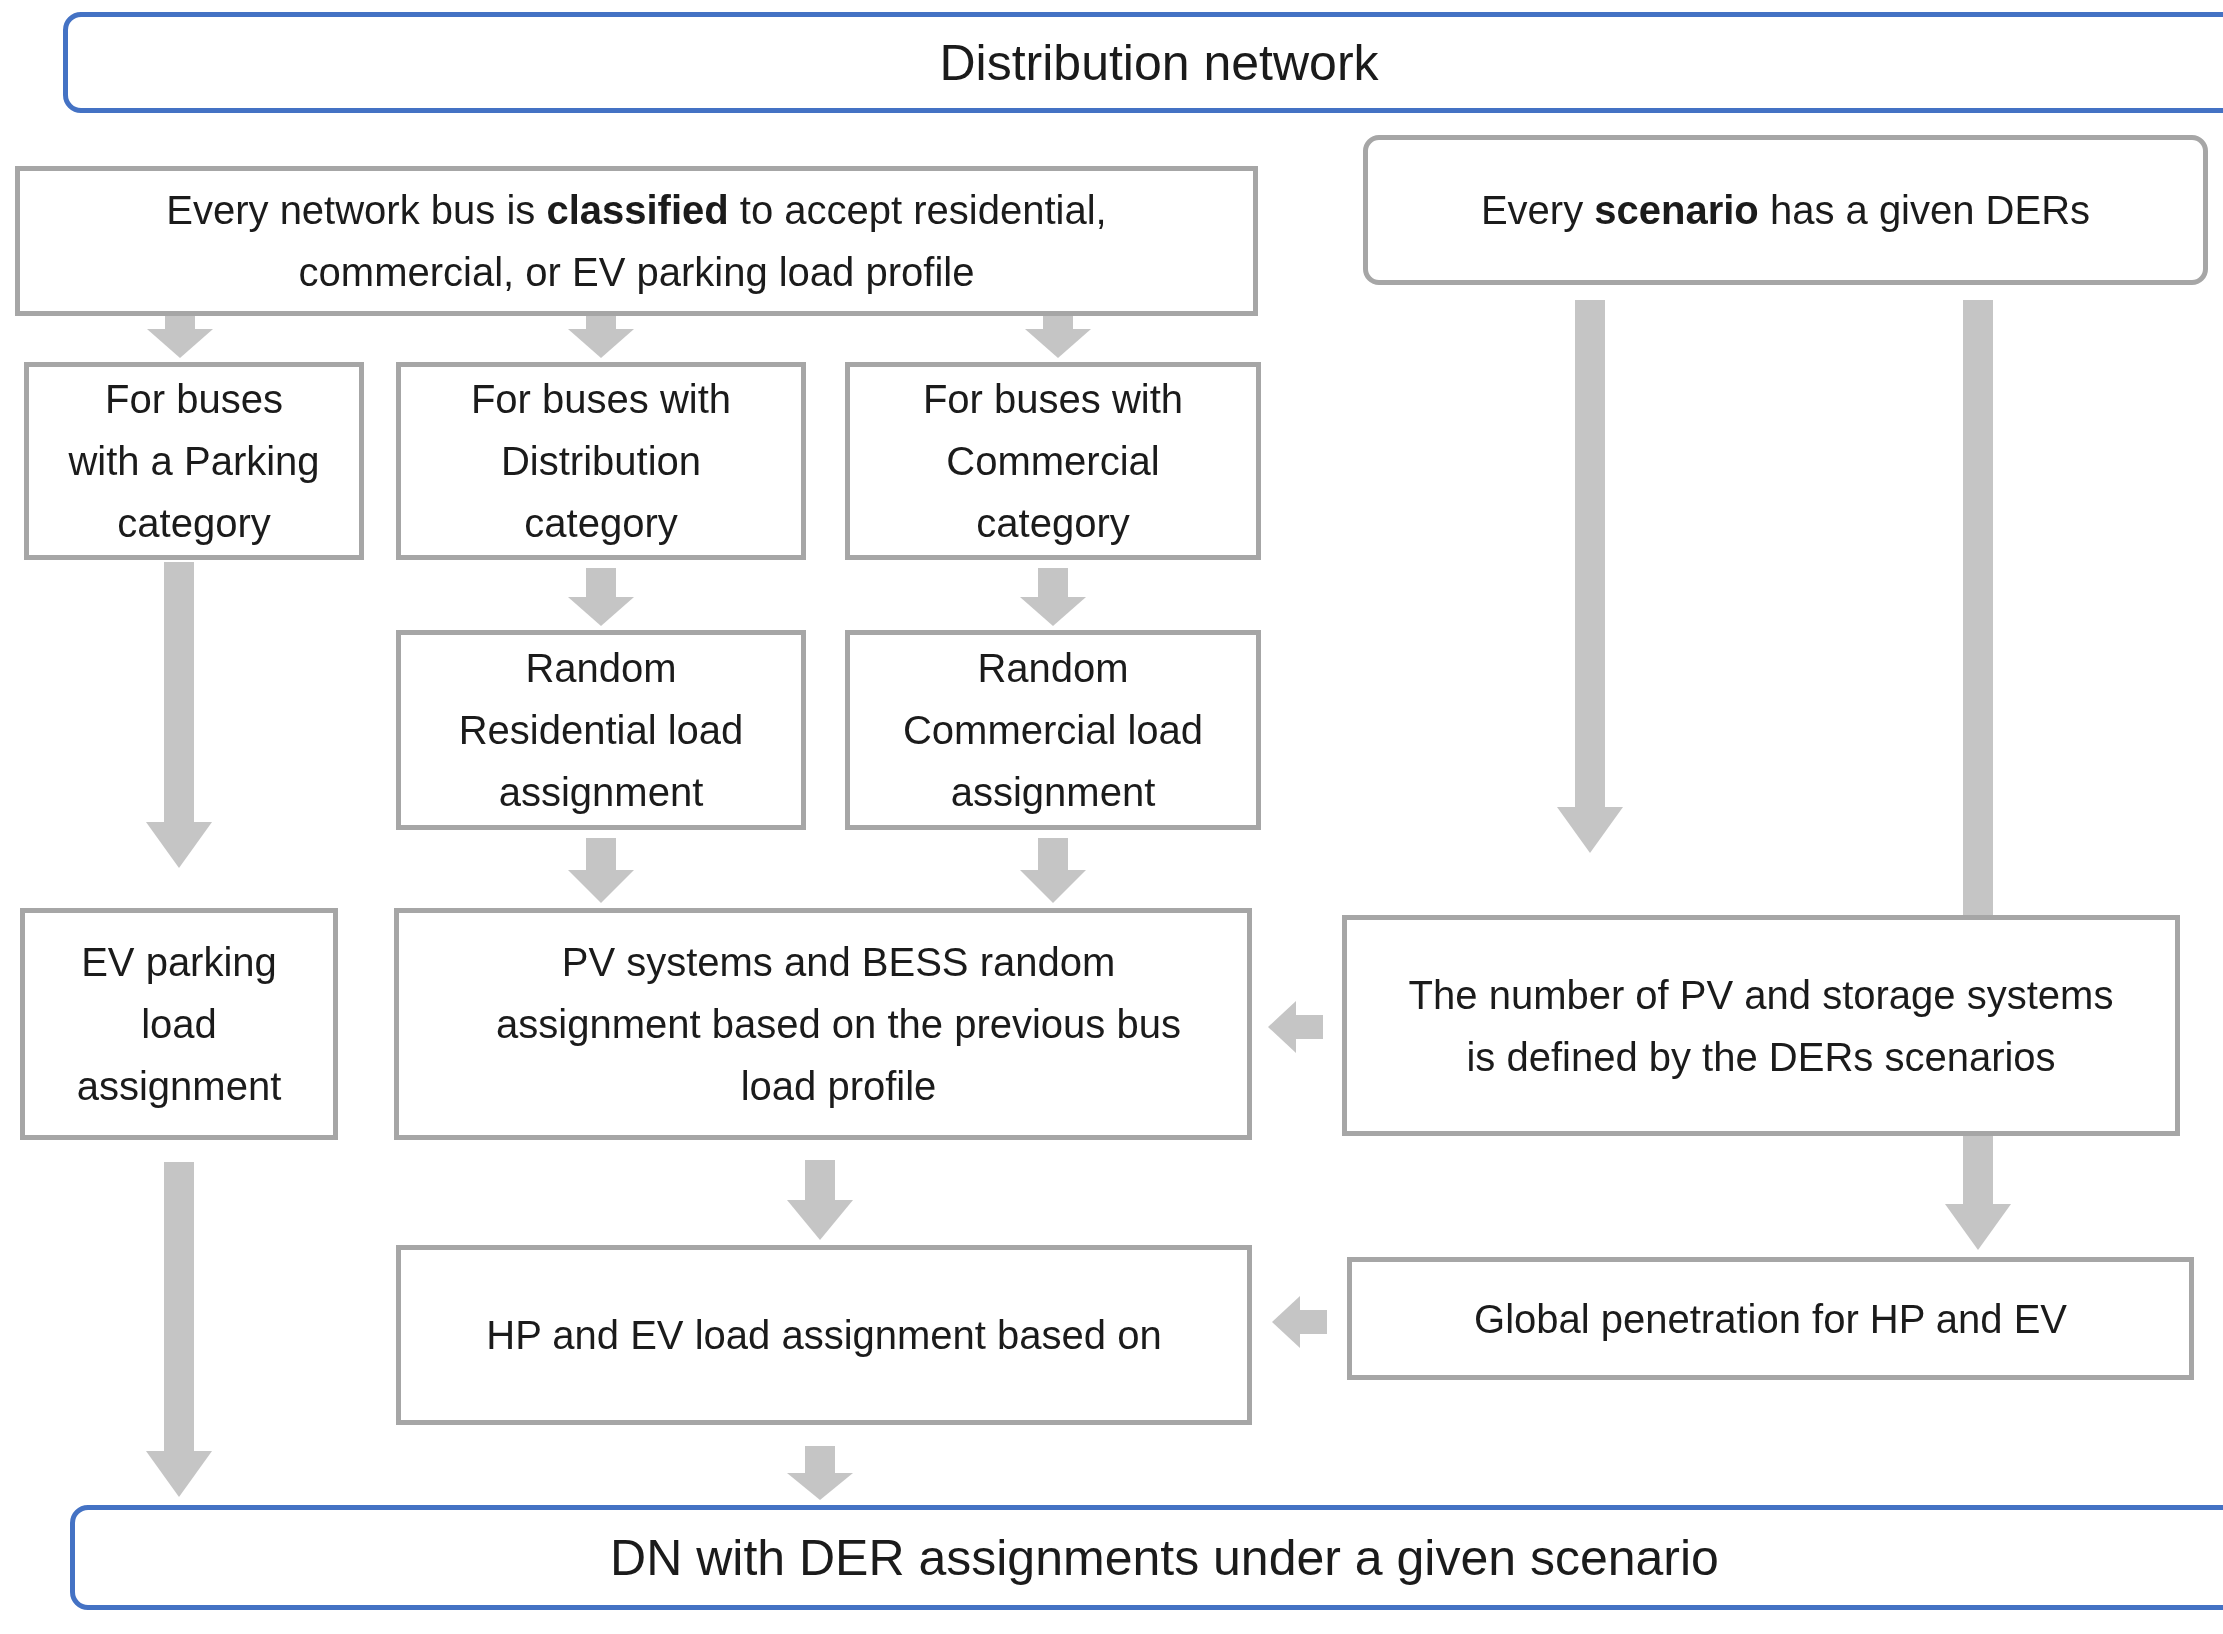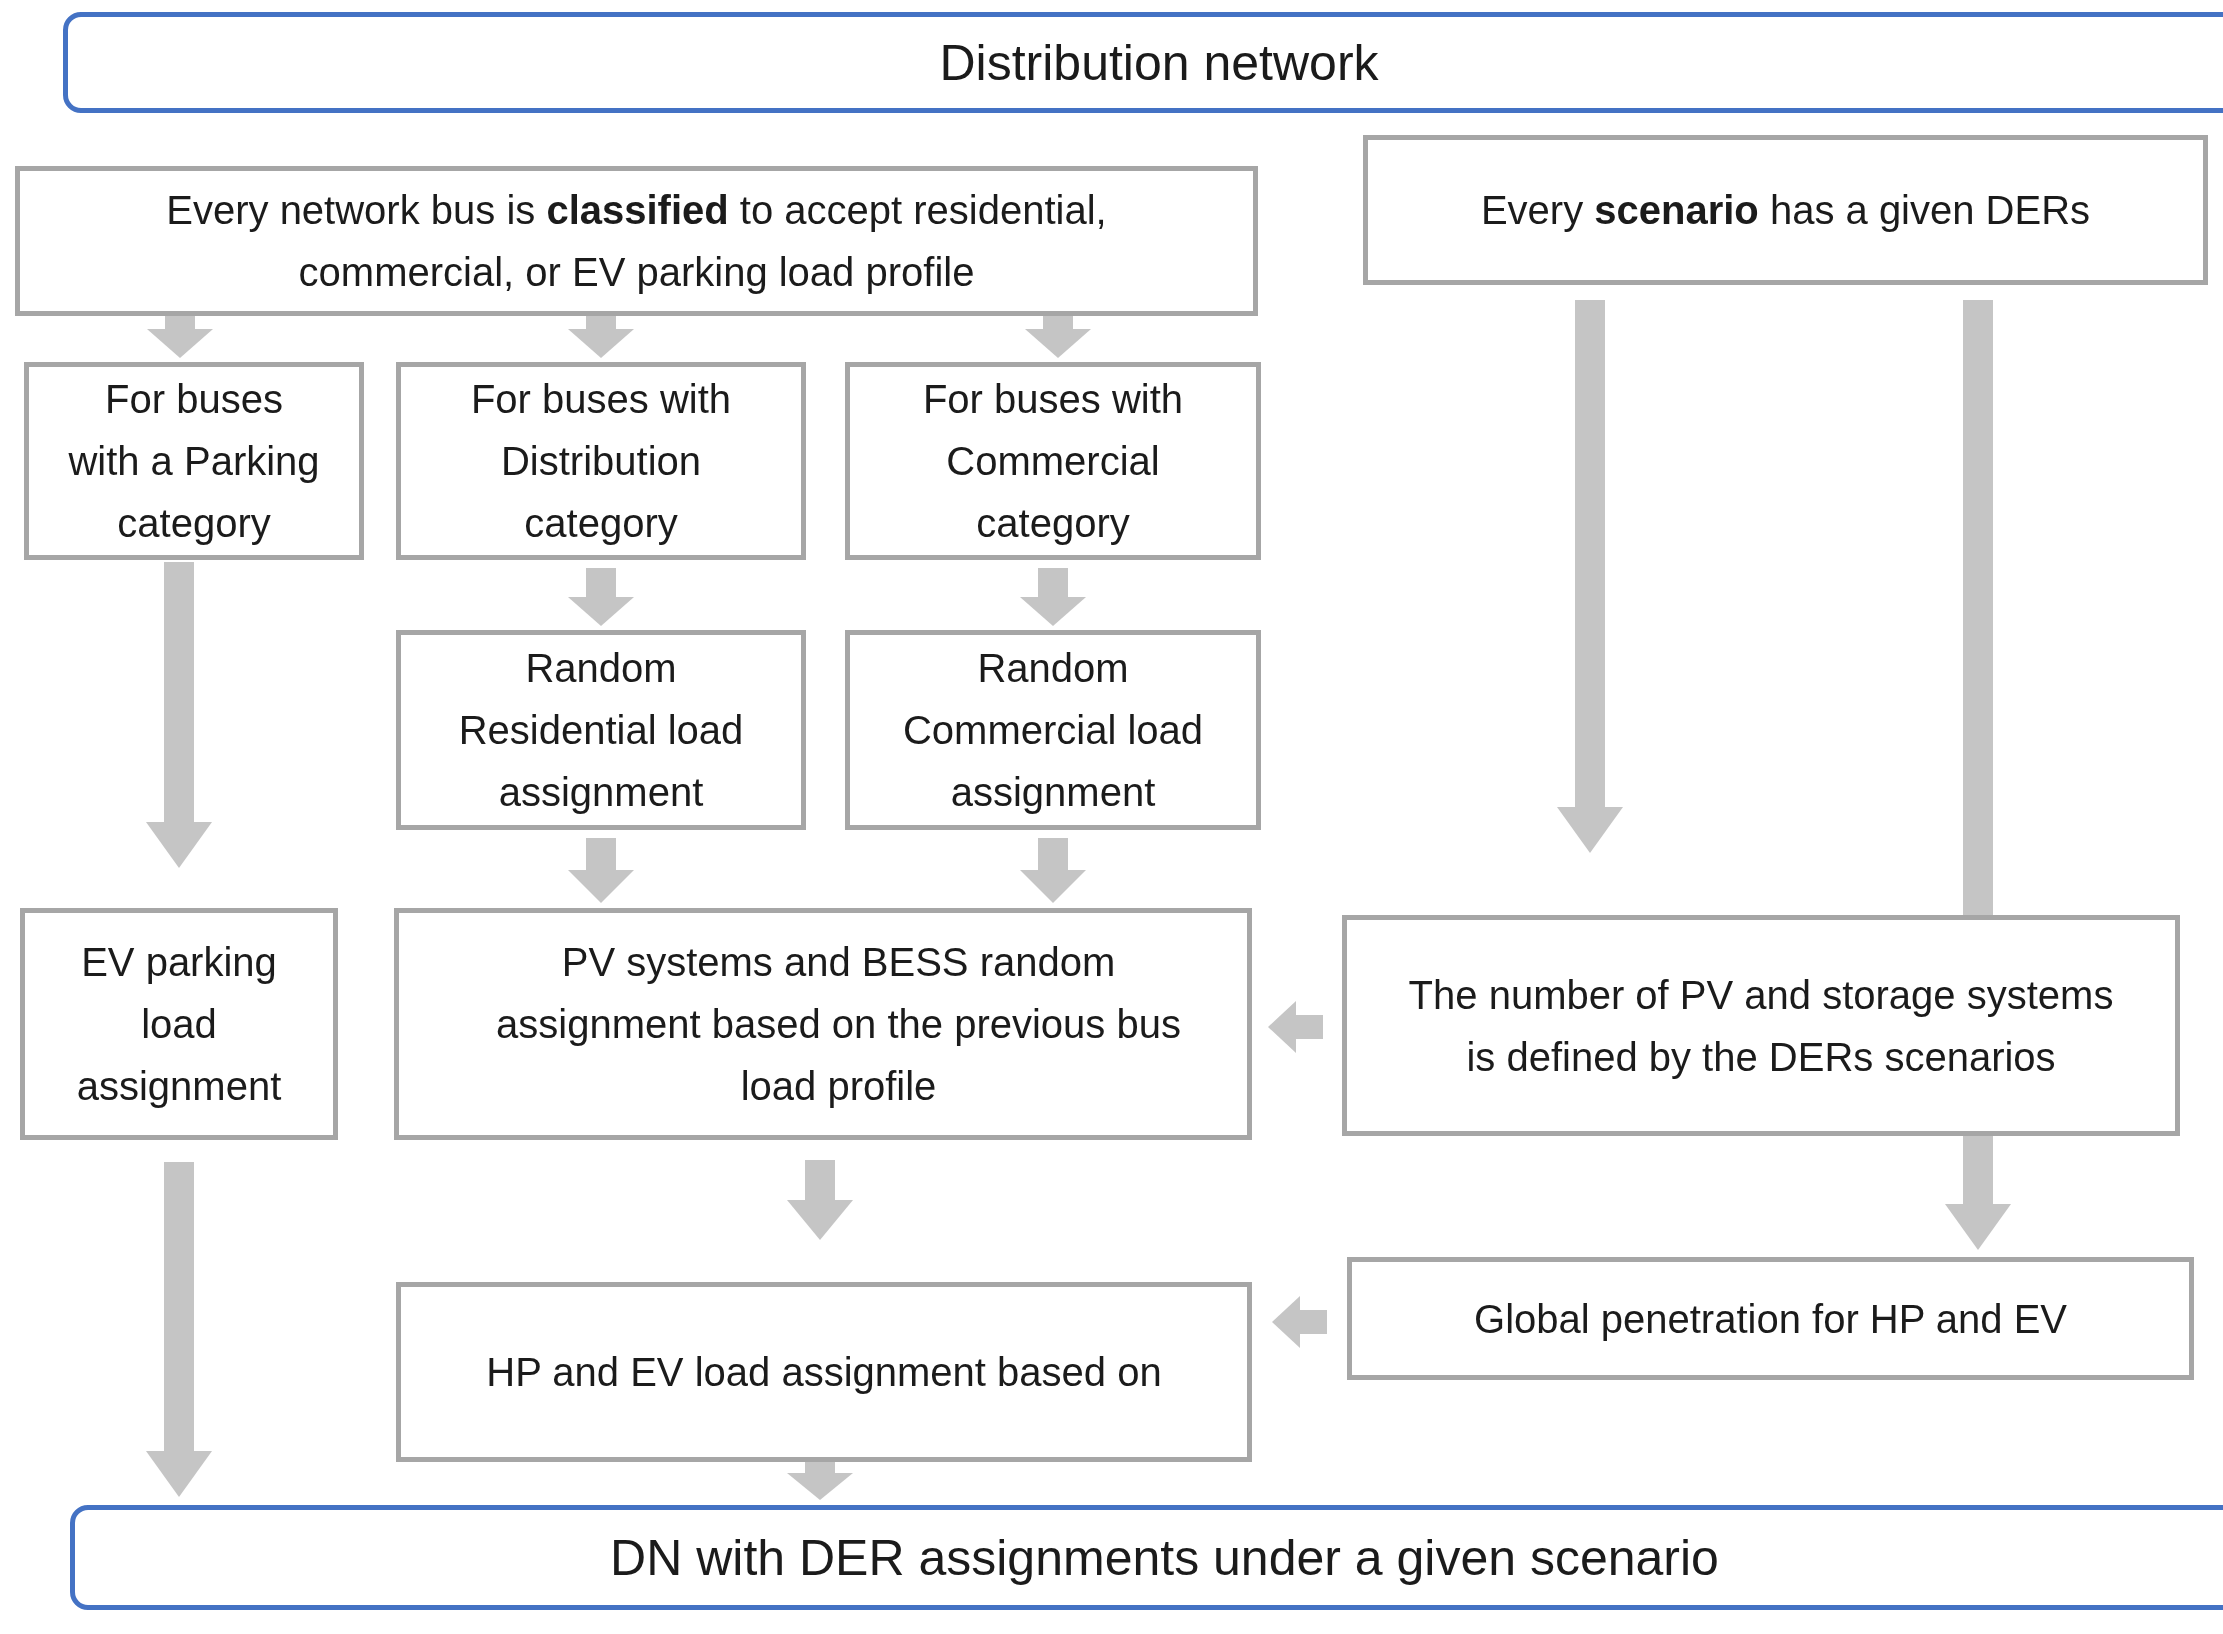--- a/index.html
+++ b/index.html
@@ -54,21 +54,21 @@
     <div class="title-text">Distribution network</div>
   </div>
 
   <div class="box" style="left:15px;top:135px;width:1243px;height:150px;margin-top:31px;">
     <div class="lines">
       <div class="ln"><span>Every network bus is </span><b>classified</b><span> to accept residential,</span></div>
       <div class="ln">commercial, or EV parking load profile</div>
     </div>
   </div>
 
-  <div class="box" style="left:1363px;top:135px;width:845px;height:150px;">
+  <div class="box" style="left:1363px;top:135px;width:845px;height:150px;border-radius:16px;">
     <div class="lines">
       <div class="ln"><span>Every </span><b>scenario</b><span> has a given DERs</span></div>
     </div>
   </div>
 
   <div class="box" style="left:24px;top:362px;width:340px;height:198px;">
     <div class="lines">
       <div class="ln">For buses</div>
       <div class="ln">with a Parking</div>
       <div class="ln">category</div>
@@ -123,21 +123,21 @@
     </div>
   </div>
 
   <div class="box" style="left:1342px;top:915px;width:838px;height:221px;">
     <div class="lines">
       <div class="ln">The number of PV and storage systems</div>
       <div class="ln">is defined by the DERs scenarios</div>
     </div>
   </div>
 
-  <div class="box" style="left:396px;top:1245px;width:856px;height:180px;margin-top:37px;">
+  <div class="box" style="left:396px;top:1245px;width:856px;height:180px;">
     <div class="lines">
       <div class="ln">HP and EV load assignment based on</div>
     </div>
   </div>
 
   <div class="box" style="left:1347px;top:1257px;width:847px;height:123px;">
     <div class="ln">Global penetration for HP and EV</div>
   </div>
 
   <div class="box blue" style="left:22px;top:1505px;width:2189px;height:105px;">

